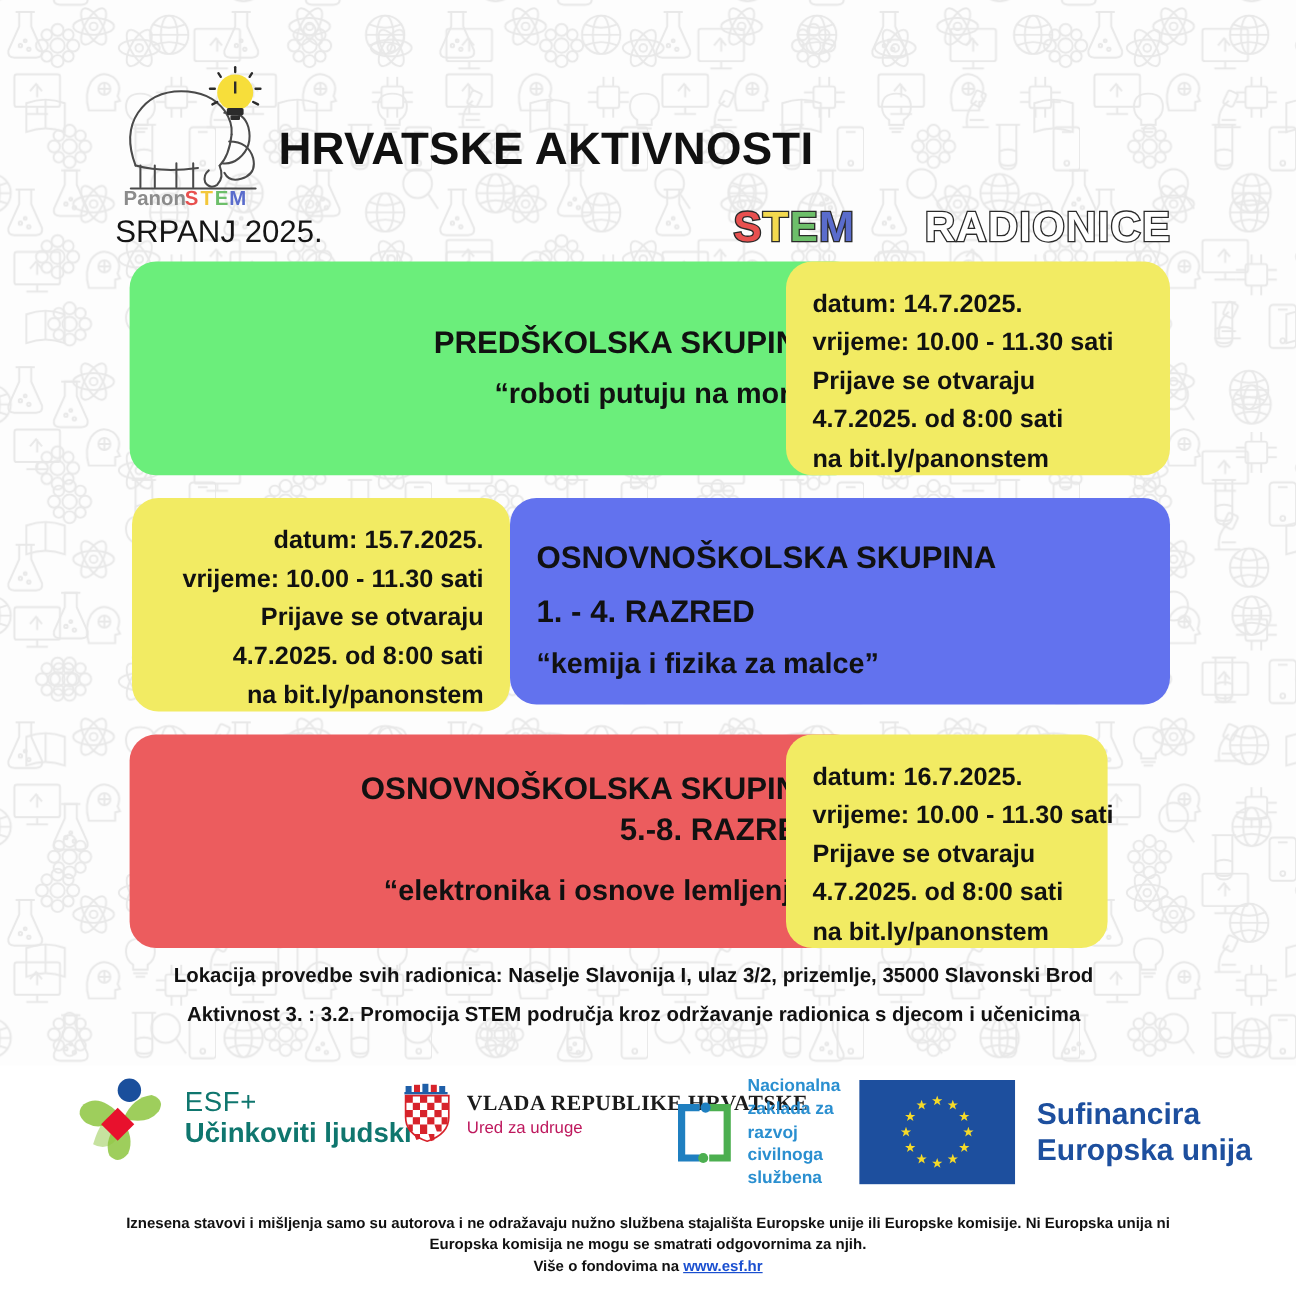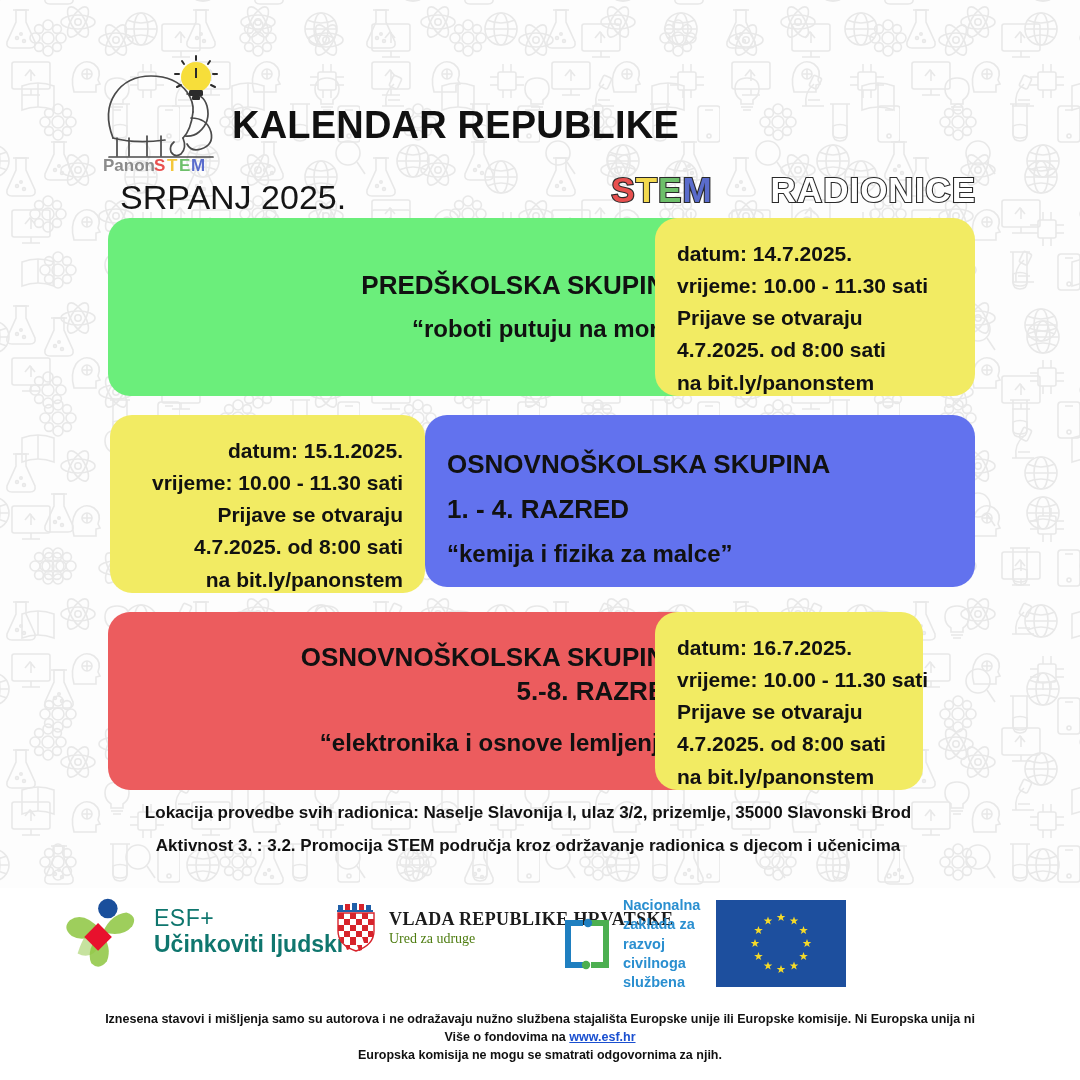--- a/index.html
+++ b/index.html
@@ -41,22 +41,22 @@
     font-size:30px;font-weight:bold;color:#111;
     letter-spacing:.2px;white-space:nowrap;
   }
   .title-line1 .code{margin-left:38px;}
   .title-line2{
     position:absolute;left:232px;top:104px;
     font-size:38px;font-weight:bold;color:#111;
     letter-spacing:.2px;white-space:nowrap;
   }
   .month{
-    position:absolute;left:120px;top:178px;
-    font-size:34px;color:#151515;font-weight:400;white-space:nowrap;
+    position:absolute;left:96px;top:178px;
+    font-size:26px;color:#151515;font-weight:400;white-space:nowrap;
   }
   .stem-radionice{
     position:absolute;right:104px;top:170px;
     font-size:35px;font-weight:bold;white-space:nowrap;
     letter-spacing:1px;
   }
   .stem-radionice .L{
     display:inline-block;
     -webkit-text-stroke:2.2px #2a2a2a;
     paint-order:stroke fill;
@@ -132,22 +132,22 @@
   .esf-text .t3{font-size:23px;font-weight:bold;line-height:1.2;}
 
   
   #vlada{left:336px;top:903px;}
   .grb{width:42px;height:50px;margin-right:11px;}
   .vlada-text .v1{
     font-family:"Liberation Serif", serif;
     font-size:18px;font-weight:bold;color:#1b1b1b;letter-spacing:.4px;white-space:nowrap;
   }
   .vlada-text .v2{
-    font-family:Liberation Serif, serif;
-    font-size:14px;color:#4d7c0f;margin-top:1px;white-space:nowrap;
+    font-family:Liberation Sans, sans-serif;
+    font-size:14px;color:#be185d;margin-top:1px;white-space:nowrap;
   }
 
   
   #nzrcd{left:560px;top:896px;}
   .nz-mark{width:54px;height:62px;margin-right:9px;}
   .nz-text{color:#2a8fd0;font-size:14.5px;font-weight:bold;line-height:1.33;}
 
   
   #eu{left:716px;top:900px;}
   .eu-flag{width:130px;height:87px;margin-right:18px;}
@@ -309,21 +309,21 @@
       </g>
       <g font-family="Liberation Sans, sans-serif" font-size="17" font-weight="bold">
         <text x="8" y="119" fill="#8b8b8b">Panon</text>
         <text x="59" y="119" fill="#e8504f">S</text>
         <text x="72" y="119" fill="#f3c73a">T</text>
         <text x="84" y="119" fill="#6dbf6a">E</text>
         <text x="96" y="119" fill="#5a6ccc">M</text>
       </g>
     </svg>
 
-    <div class="title-line2">KALENDAR REPUBLIKE</div>
+    <div class="title-line2">HRVATSKE AKTIVNOSTI</div>
     <div class="month">SRPANJ 2025.</div>
 
     <div class="stem-radionice">
       <span class="L s">S</span><span class="L t">T</span><span class="L e">E</span><span class="L m">M</span><span class="L rad">RADIONICE</span>
     </div>
   </div>
 
   <div class="card green layer" id="card-green">
     <div class="big-label" id="g-title">PREDŠKOLSKA SKUPINA</div>
     <div class="quote" id="g-quote">“roboti putuju na more”</div>
@@ -338,21 +338,21 @@
     </div>
   </div>
 
   <div class="card blue layer" id="card-blue">
     <div class="big-label" id="b-title">OSNOVNOŠKOLSKA  SKUPINA</div>
     <div class="big-label" id="b-grade">1. - 4. RAZRED</div>
     <div class="quote" id="b-quote">“kemija i fizika za malce”</div>
   </div>
   <div class="card yellow layer" id="card-y2">
     <div class="info" id="y2-text">
-      <p>datum: 15.1.2025.</p>
+      <p>datum: 15.7.2025.</p>
       <p>vrijeme: 10.00 - 11.30 sati</p>
       <p>Prijave se otvaraju</p>
       <p>4.7.2025. od 8:00 sati</p>
       <p>na bit.ly/panonstem</p>
     </div>
   </div>
 
   <div class="card red layer" id="card-red">
     <div class="big-label" id="r-title">OSNOVNOŠKOLSKA SKUPINA</div>
     <div class="big-label" id="r-grade">5.-8. RAZRED</div>
@@ -477,21 +477,25 @@
             </g>
           <g transform="rotate(300) translate(0,-26) rotate(-300)">
               <path d="M0,-4.5 L1.1,-1.4 L4.3,-1.4 L1.7,0.5 L2.7,3.6 L0,1.7 L-2.7,3.6 L-1.7,0.5 L-4.3,-1.4 L-1.1,-1.4 Z"></path>
             </g>
           <g transform="rotate(330) translate(0,-26) rotate(-330)">
               <path d="M0,-4.5 L1.1,-1.4 L4.3,-1.4 L1.7,0.5 L2.7,3.6 L0,1.7 L-2.7,3.6 L-1.7,0.5 L-4.3,-1.4 L-1.1,-1.4 Z"></path>
             </g>
         </g>
       </g>
     </svg>
+    <div class="eu-text">
+      <div>Sufinancira</div>
+      <div>Europska unija</div>
+    </div>
   </div>
 
   <div class="disclaimer layer">
     <div>Iznesena stavovi i mišljenja samo su autorova i ne odražavaju nužno službena stajališta Europske unije ili Europske komisije. Ni Europska unija ni</div>
+    <div>Europska komisija ne mogu se smatrati odgovornima za njih.</div>
     <div><span>Više o fondovima na </span><a href="#">www.esf.hr</a></div>
-    <div>Europska komisija ne mogu se smatrati odgovornima za njih.</div>
   </div>
 
 </div>
 
 </body></html>

